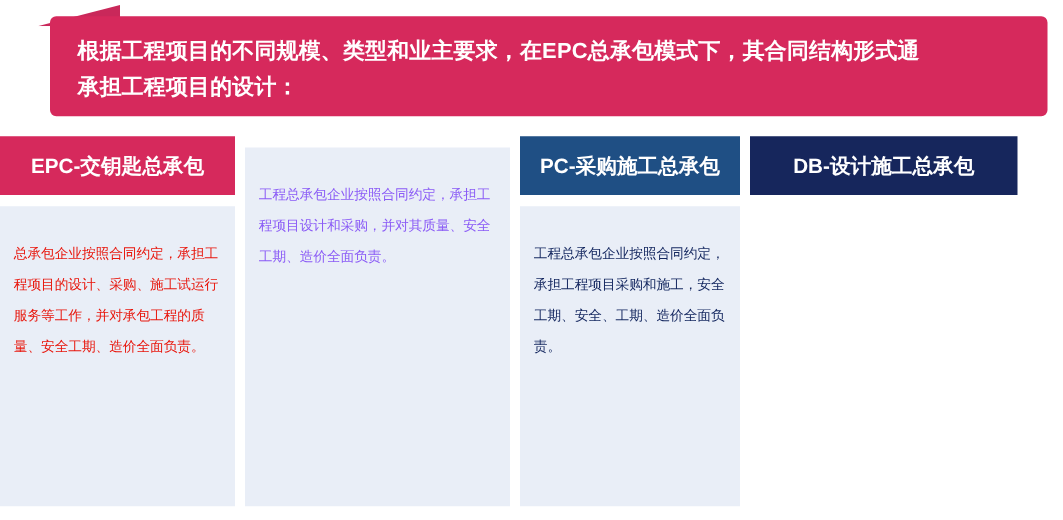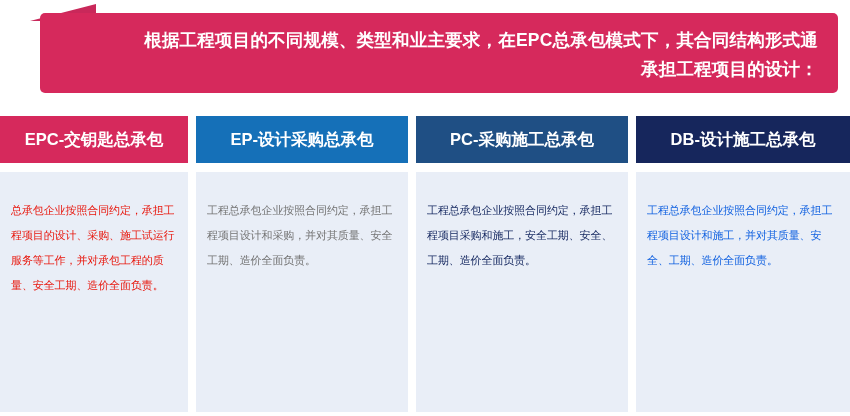--- a/index.html
+++ b/index.html
@@ -15,21 +15,20 @@
     position: relative;
   }
 
   
   #banner-wrap {
     position: absolute;
     left: 0;
     top: 0;
     width: 832px;
     height: 100px;
-    text-align: right;
   }
   #banner-fold {
     position: absolute;
     left: 30px;
     top: 4px;
     width: 66px;
     height: 17px;
     background: #c9285a;
     clip-path: polygon(0% 100%, 100% 0%, 100% 100%);
   }
@@ -50,34 +49,34 @@
     font-weight: bold;
     line-height: 29px;
     letter-spacing: 0.2px;
     white-space: nowrap;
   }
 
   
   #columns {
     position: absolute;
     left: 0;
-    top: 116px;
+    top: 109px;
     width: 850px;
     height: 296px;
     display: flex;
     flex-direction: row;
   }
   .column {
     display: flex;
     flex-direction: column;
     box-sizing: border-box;
   }
   .col-0 { width: 196px; padding-right: 8px; }
   .col-1 { width: 220px; padding-right: 8px; }
-  .col-2 { width: 220px; padding-right: 8px; }
+  .col-2 { width: 184px; padding-right: 8px; }
   .col-3 { width: 214px; border-radius: 7px; }
 
   .col-header {
     height: 47px;
     display: flex;
     align-items: center;
     justify-content: center;
     box-sizing: border-box;
     padding: 0 6px;
   }
@@ -119,42 +118,36 @@
     <div class="col-header" style="background:#d6295c">
       <span class="col-header-text">EPC-交钥匙总承包</span>
     </div>
     <div class="col-gap"></div>
     <div class="col-body" style="background:#e9eef7">
       <div class="col-body-text" style="color:#e8160c">总承包企业按照合同约定，承担工程项目的设计、采购、施工试运行服务等工作，并对承包工程的质量、安全工期、造价全面负责。</div>
     </div>
   </div>
 
   <div class="column col-1">
-    <div class="col-header" style="background:#1570b8">
-      <span class="col-header-text">EP-设计采购总承包</span>
-    </div>
     <div class="col-gap"></div>
     <div class="col-body" style="background:#e9eef7">
-      <div class="col-body-text" style="color:#737373">工程总承包企业按照合同约定，承担工程项目设计和采购，并对其质量、安全工期、造价全面负责。</div>
+      <div class="col-body-text" style="color:#8b5cf6">工程总承包企业按照合同约定，承担工程项目设计和采购，并对其质量、安全工期、造价全面负责。</div>
     </div>
   </div>
 
   <div class="column col-2">
     <div class="col-header" style="background:#1f4f84">
       <span class="col-header-text">PC-采购施工总承包</span>
     </div>
     <div class="col-gap"></div>
     <div class="col-body" style="background:#e9eef7">
       <div class="col-body-text" style="color:#12255e">工程总承包企业按照合同约定，承担工程项目采购和施工，安全工期、安全、工期、造价全面负责。</div>
     </div>
   </div>
 
   <div class="column col-3">
     <div class="col-header" style="background:#16265c">
       <span class="col-header-text">DB-设计施工总承包</span>
     </div>
     <div class="col-gap"></div>
-    <div class="col-body" style="background:#e9eef7">
-      <div class="col-body-text" style="color:#1161e0">工程总承包企业按照合同约定，承担工程项目设计和施工，并对其质量、安全、工期、造价全面负责。</div>
-    </div>
   </div>
 
 </div>
 
 </body></html>

